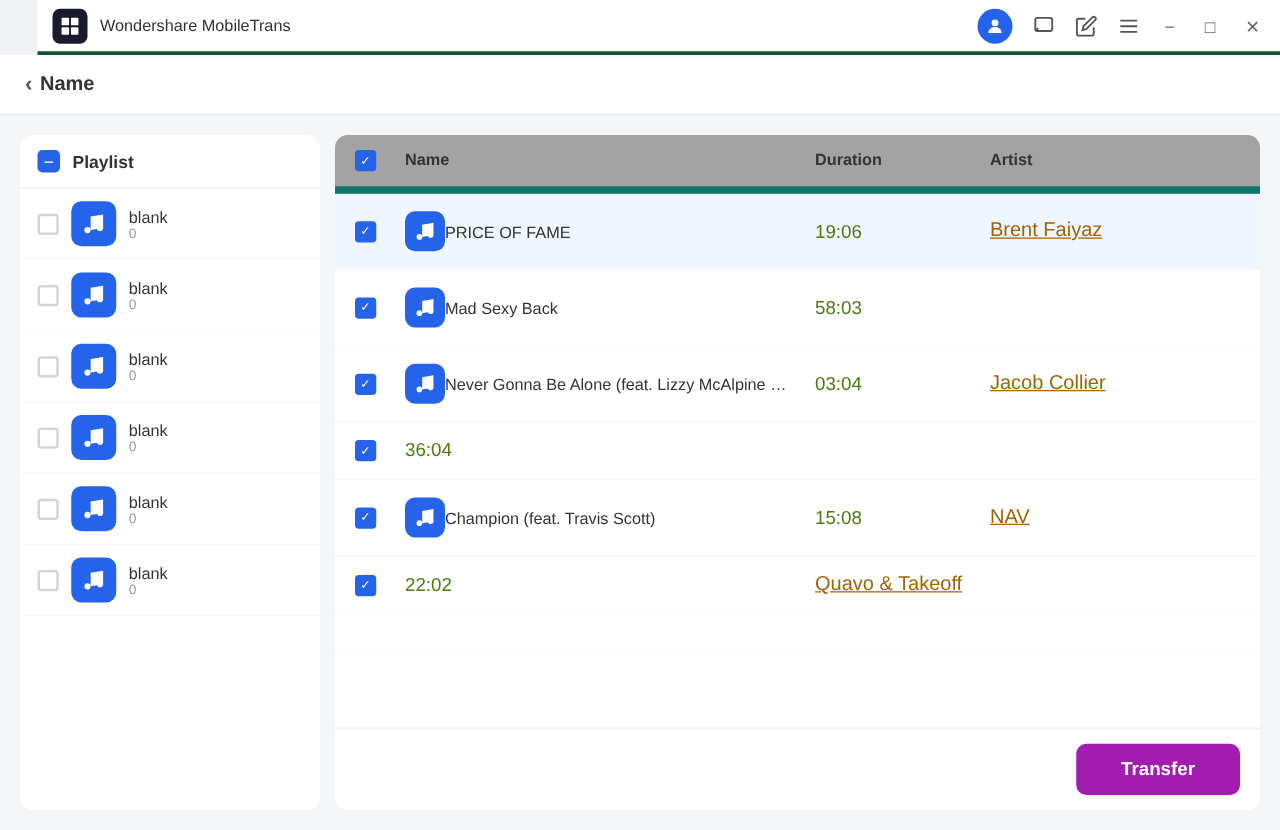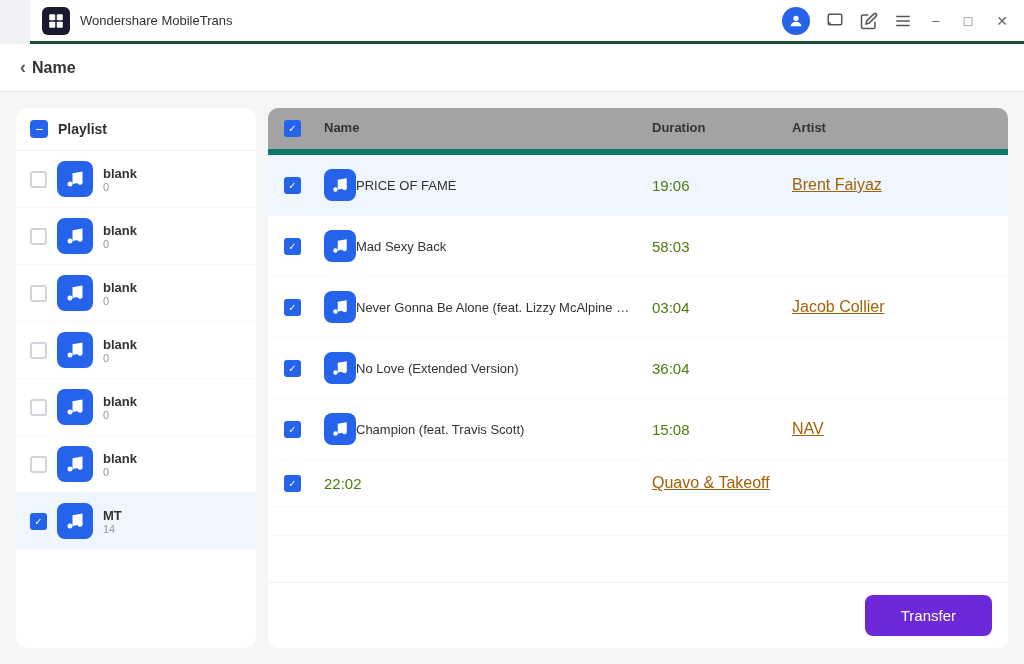--- a/index.html
+++ b/index.html
@@ -186,21 +186,21 @@
       border-radius: 8px;
       display: flex;
       align-items: center;
       justify-content: center;
       flex-shrink: 0;
     }
     .playlist-icon svg { width: 20px; height: 20px; }
     .playlist-info { flex: 1; }
     .playlist-name {
       font-size: 13px;
-      font-weight: 700;
+      font-weight: 400;
       color: #333;
     }
     .playlist-count {
       font-size: 11px;
       color: #999;
     }
 
     
     .sidebar-list::-webkit-scrollbar { width: 4px; }
     .sidebar-list::-webkit-scrollbar-thumb { background: #d1d5db; border-radius: 2px; }
@@ -315,27 +315,27 @@
     
     .footer {
       padding: 12px 16px;
       display: flex;
       justify-content: flex-end;
       background: #ffffff;
       border-top: 1px solid #f0f0f0;
       flex-shrink: 0;
     }
     .transfer-btn {
-      background: #6d28d9;
+      background: #a21caf;
       color: white;
       border: none;
       border-radius: 8px;
       padding: 12px 36px;
       font-size: 15px;
-      font-weight: 400;
+      font-weight: 700;
       cursor: pointer;
     }
   </style>
 </head>
 <body>
 
 <div class="titlebar">
   <div class="titlebar-logo">
     <svg viewBox="0 0 24 24" fill="white">
       <rect x="3" y="3" width="8" height="8" rx="1"></rect>
@@ -476,34 +476,20 @@
               <circle cx="6" cy="18" r="3"></circle>
               <circle cx="18" cy="16" r="3"></circle>
             </svg>
         </div>
         <div class="playlist-info">
           <div class="playlist-name">blank</div>
           <div class="playlist-count">0</div>
         </div>
       </div>
 
-      <div class="sidebar-item active">
-        <div class="sidebar-checkbox checked"></div>
-        <div class="playlist-icon">
-          <svg viewBox="0 0 24 24" fill="white">
-              <path d="M9 18V5l12-2v13"></path>
-              <circle cx="6" cy="18" r="3"></circle>
-              <circle cx="18" cy="16" r="3"></circle>
-            </svg>
-        </div>
-        <div class="playlist-info">
-          <div class="playlist-name">MT</div>
-          <div class="playlist-count">14</div>
-        </div>
-      </div>
 
     </div>
   </div>
 
   <div class="tracks-panel">
     <div class="tracks-header">
       <div class="col-checkbox-header">
         <div class="header-checkbox"></div>
       </div>
       <div class="col-header">Name</div>
@@ -556,30 +542,20 @@
           </div>
           <span class="track-title">Never Gonna Be Alone (feat. Lizzy McAlpine &amp; J...</span>
         </div>
         <div class="track-duration">03:04</div>
         <div class="track-artist">Jacob Collier</div>
       </div>
 
 
       <div class="track-row">
         <div class="track-checkbox"></div>
-        <div class="track-name-cell">
-          <div class="track-icon">
-            <svg viewBox="0 0 24 24" fill="white">
-                <path d="M9 18V5l12-2v13"></path>
-                <circle cx="6" cy="18" r="3"></circle>
-                <circle cx="18" cy="16" r="3"></circle>
-              </svg>
-          </div>
-          <span class="track-title">No Love (Extended Version)</span>
-        </div>
         <div class="track-duration">36:04</div>
       </div>
 
       <div class="track-row">
         <div class="track-checkbox"></div>
         <div class="track-name-cell">
           <div class="track-icon">
             <svg viewBox="0 0 24 24" fill="white">
                 <path d="M9 18V5l12-2v13"></path>
                 <circle cx="6" cy="18" r="3"></circle>

